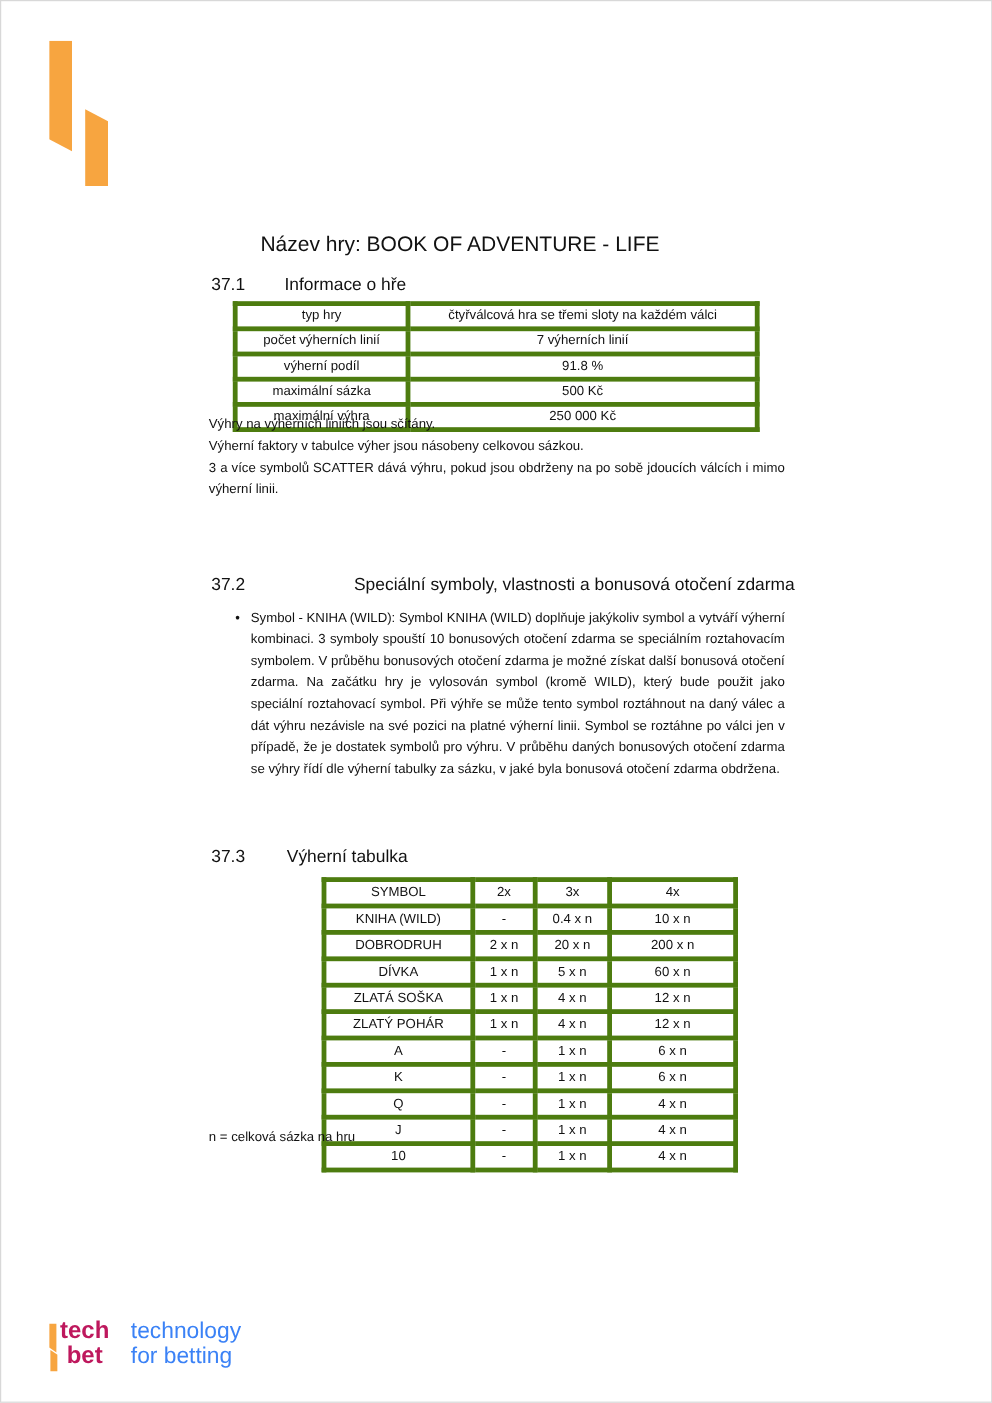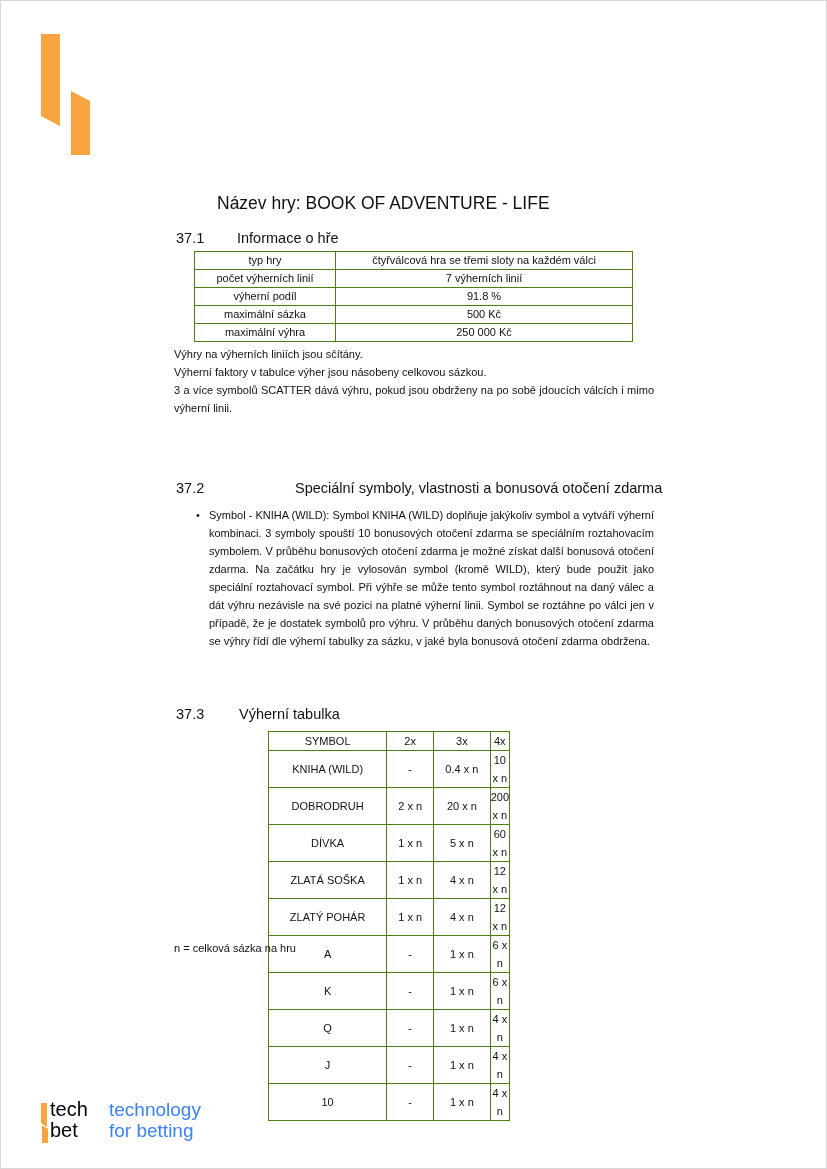--- a/index.html
+++ b/index.html
@@ -3,29 +3,29 @@
 <meta charset="utf-8">
 <style>
   html, body { margin:0; padding:0; }
   body { width:827px; height:1169px; background:#fff; position:relative; overflow:hidden;
          font-family:"Liberation Sans", sans-serif; color:#111; border:1px solid #d8d8d8; box-sizing:border-box; }
   .abs { position:absolute; }
   .logo-top { left:40px; top:33px; width:52px; height:122px; }
   .title { left:216px; top:192px; font-size:17.5px; }
   .h2 { font-size:14.5px; position:absolute; }
   table { border-collapse:collapse; font-size:11px; }
-  td { border:1px solid #4d7c0f; text-align:center; padding:0; height:17px; line-height:17px; }
+  td { border:4px solid #4d7c0f; text-align:center; padding:0; height:17px; line-height:17px; }
   .info-table { left:193px; top:250px; width:439px; }
   .info-table td:first-child { width:140px; }
   .para { left:173px; font-size:11px; line-height:18px; }
   .just { text-align:justify; text-align-last:left; }
   .bullet-block { left:195px; top:505px; width:458px; font-size:11px; line-height:18px; }
   .bullet-dot { position:absolute; left:0; top:0; }
   .bullet-text { margin-left:13px; text-align:justify; }
-  .pay-table { left:267px; top:730px; width:242px; }
+  .pay-table { left:267px; top:730px; width:347px; }
   .pay-table td { height:18px; line-height:18px; }
   .footer-logo { left:40px; top:1098px; width:200px; height:48px; }
 </style>
 </head>
 <body>
 
 <svg class="abs logo-top" viewBox="0 0 52 122">
   <polygon points="0,0 19,0 19,92 0,82" fill="#F7A540"></polygon>
   <polygon points="30,57 49,67 49,121 30,121" fill="#F7A540"></polygon>
 </svg>
@@ -154,21 +154,21 @@
 </tbody>
   </table>
 
 <div class="abs para" style="top:938px;">n = celková sázka na hru</div>
 
 <div class="abs footer-logo">
   <svg style="position:absolute; left:0; top:4px;" width="7" height="40" viewBox="0 0 7 40">
     <polygon points="0,0 6,0 6,24 0,20" fill="#F7A540"></polygon>
     <polygon points="1,22 7,26 7,40 1,40" fill="#F7A540"></polygon>
   </svg>
-  <div style="position:absolute; left:9px; top:0; font-size:20px; font-weight:normal; line-height:21px; color:#000000;">
+  <div style="position:absolute; left:9px; top:0; font-size:20px; font-weight:bold; line-height:21px; color:#be185d;text-align:center;">
     <div>tech</div>
     <div>bet</div>
   </div>
   <div style="position:absolute; left:68px; top:0; font-size:19px; line-height:21px; color:#3b82f6;">
     <div>technology</div>
     <div>for betting</div>
   </div>
 </div>
 
 </body></html>

